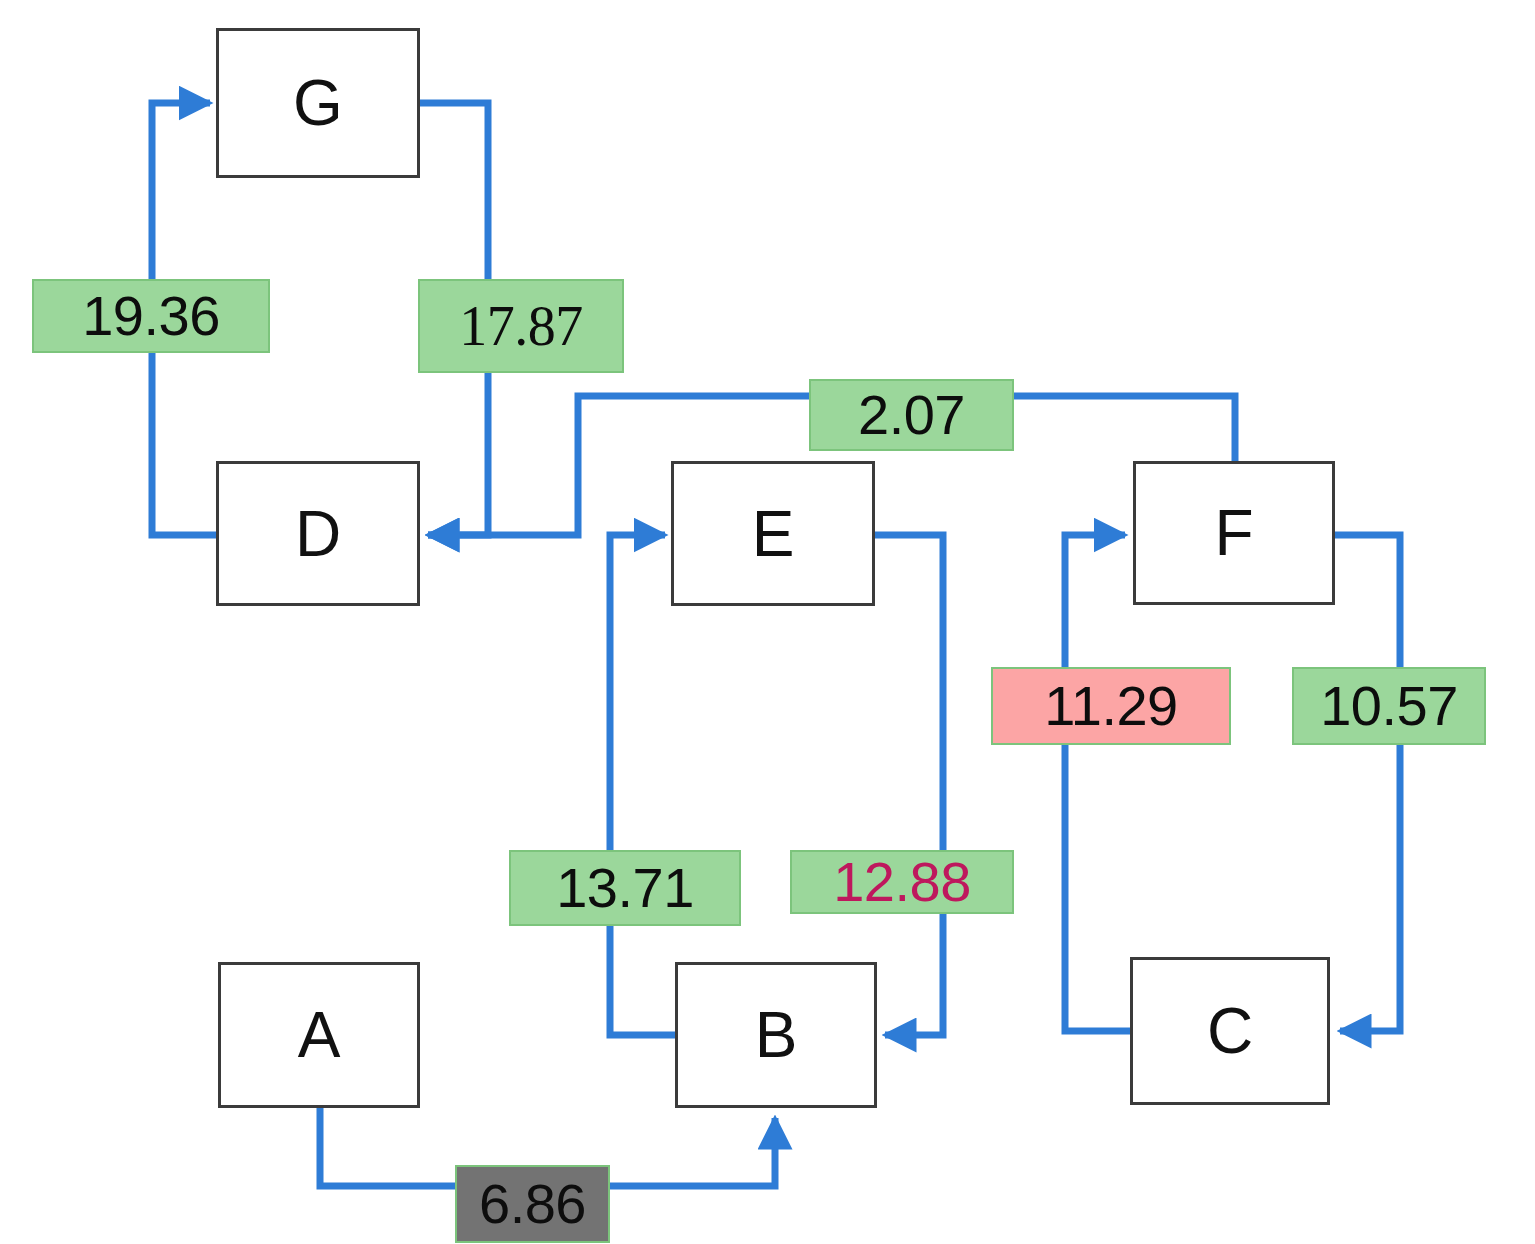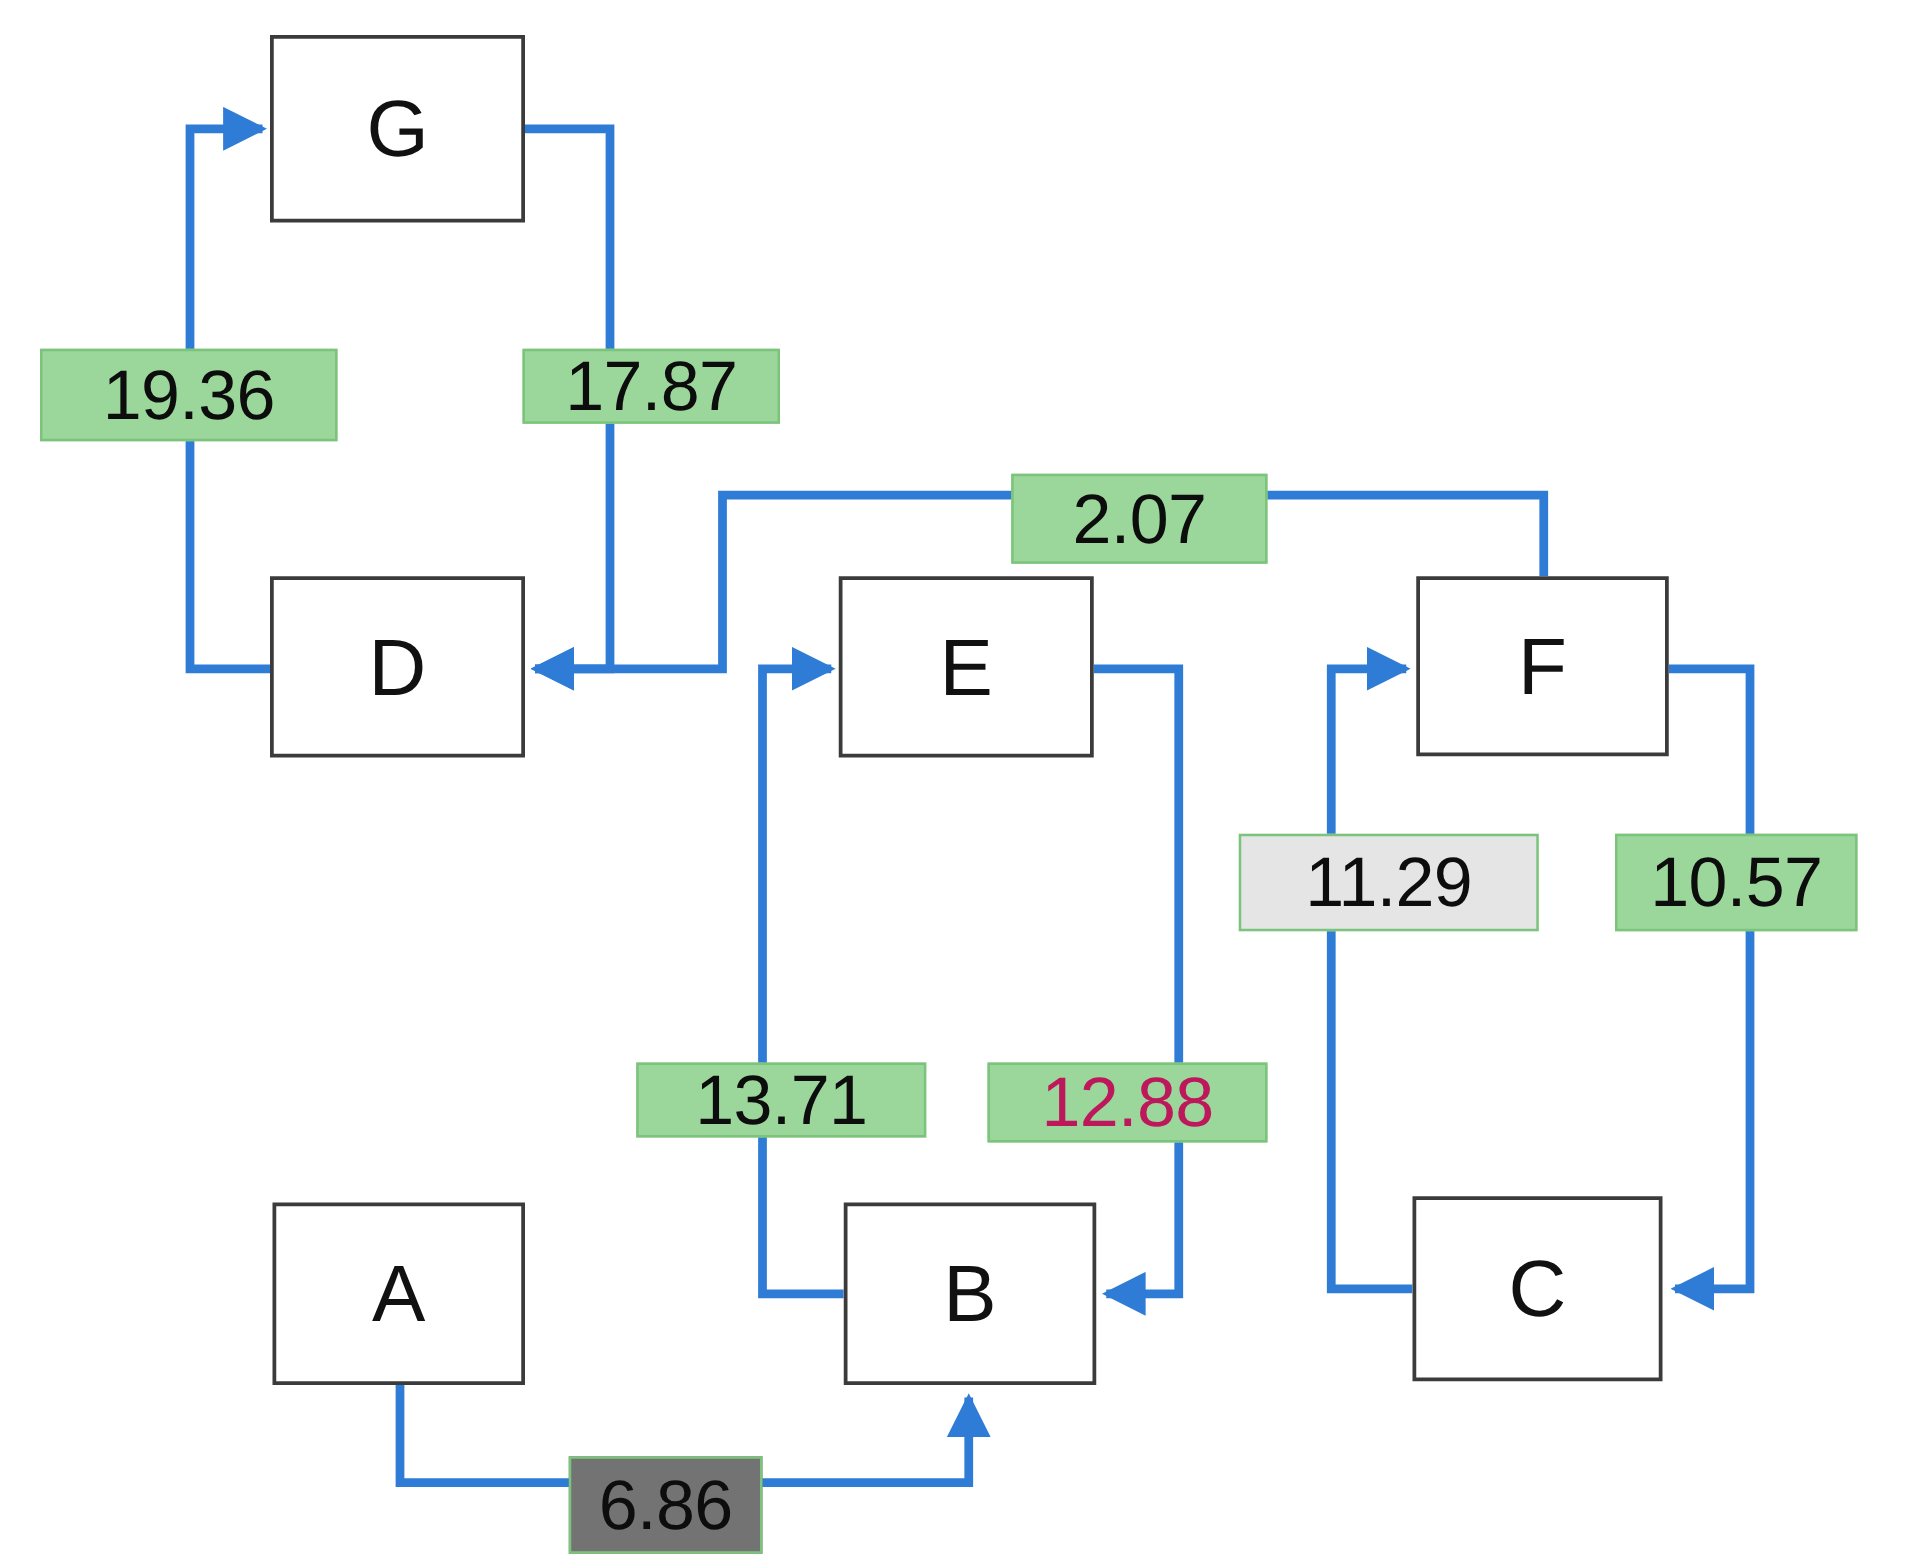--- a/index.html
+++ b/index.html
@@ -100,21 +100,21 @@
     <span class="node-label">A</span>
   </div>
   <div class="node" id="node-5" style="left: 675px; top: 962px; width: 202px; height: 146px; border-color: rgb(59, 59, 59); background: rgb(255, 255, 255);">
     <span class="node-label">B</span>
   </div>
   <div class="node" id="node-6" style="left: 1130px; top: 957px; width: 200px; height: 148px; border-color: rgb(59, 59, 59); background: rgb(255, 255, 255);">
     <span class="node-label">C</span>
   </div>
 
   <div class="edge-label" id="elab-0" style="left: 32px; top: 262px; width: 238px; height: 74px; background: rgb(155, 215, 155); border-color: rgb(124, 196, 124); color: rgb(13, 13, 13);">19.36</div>
-  <div class="edge-label" id="elab-1" style="left: 418px; top: 262px; width: 206px; height: 60px; background: rgb(155, 215, 155); border-color: rgb(124, 196, 124); color: rgb(13, 13, 13);">17.87</div>
+  <div class="edge-label" id="elab-1" style="left: 418px; top: 262px; width: 206px; height: 94px; background: rgb(155, 215, 155); border-color: rgb(124, 196, 124); color: rgb(13, 13, 13); font-family: Liberation Serif, serif;">17.87</div>
   <div class="edge-label" id="elab-2" style="left: 809px; top: 362px; width: 205px; height: 72px; background: rgb(155, 215, 155); border-color: rgb(124, 196, 124); color: rgb(13, 13, 13);">2.07</div>
-  <div class="edge-label" id="elab-3" style="left: 509px; top: 833px; width: 232px; height: 60px; background: rgb(155, 215, 155); border-color: rgb(124, 196, 124); color: rgb(13, 13, 13);">13.71</div>
+  <div class="edge-label" id="elab-3" style="left: 509px; top: 833px; width: 232px; height: 76px; background: rgb(155, 215, 155); border-color: rgb(124, 196, 124); color: rgb(13, 13, 13);">13.71</div>
   <div class="edge-label" id="elab-4" style="left: 790px; top: 833px; width: 224px; height: 64px; background: rgb(155, 215, 155); border-color: rgb(124, 196, 124); color: #be185d;">12.88</div>
-  <div class="edge-label" id="elab-5" style="left: 991px; top: 650px; width: 240px; height: 78px; background: #e5e5e5; border-color: rgb(124, 196, 124); color: rgb(13, 13, 13);">11.29</div>
+  <div class="edge-label" id="elab-5" style="left: 991px; top: 650px; width: 240px; height: 78px; background: #fca5a5; border-color: rgb(124, 196, 124); color: rgb(13, 13, 13);">11.29</div>
   <div class="edge-label" id="elab-6" style="left: 1292px; top: 650px; width: 194px; height: 78px; background: rgb(155, 215, 155); border-color: rgb(124, 196, 124); color: rgb(13, 13, 13);">10.57</div>
   <div class="edge-label" id="elab-7" style="left: 455px; top: 1148px; width: 155px; height: 78px; background: #737373; border-color: rgb(124, 196, 124); color: rgb(13, 13, 13);">6.86</div>
 
 </div>
 
 </body></html>

